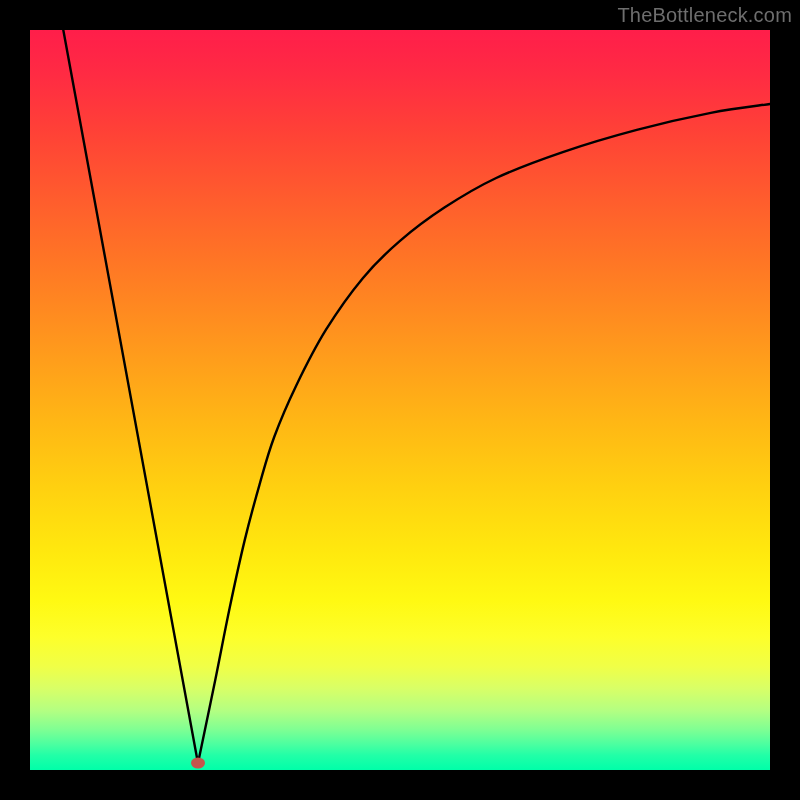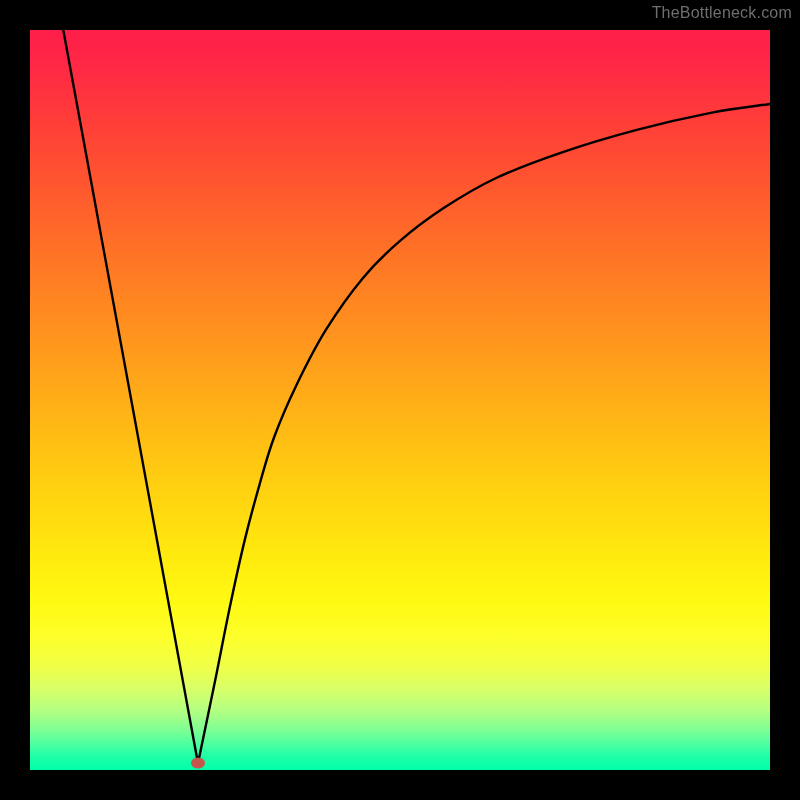--- a/index.html
+++ b/index.html
@@ -64,21 +64,21 @@
     height: 11px;
     border-radius: 50%;
     background: #c4564c;
     transform: translate(-50%, -50%);
   }
   .watermark {
     position: absolute;
     top: 4px;
     right: 8px;
     color: #6e6e6e;
-    font-size: 16px;
+    font-size: 20px;
     font-weight: 500;
     letter-spacing: 0.2px;
   }
 </style>
 </head>
 <body>
 
 <div class="frame">
 
   <div class="plot">

